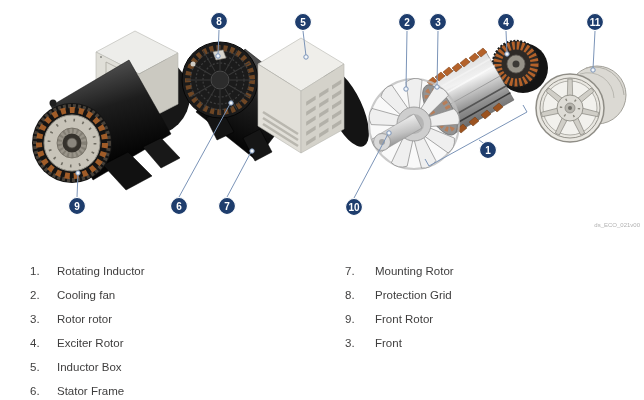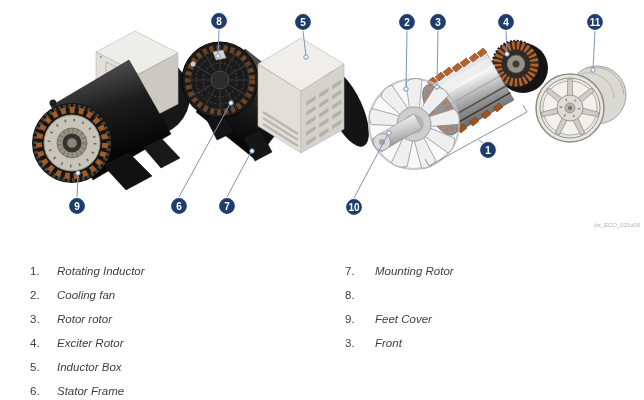--- a/index.html
+++ b/index.html
@@ -6,21 +6,21 @@
   .stage{position:relative;width:644px;height:400px;background:#ffffff;overflow:hidden;
          font-family:"Liberation Sans",sans-serif;}
   .diagram-svg{position:absolute;left:0;top:0;}
   .parts{position:absolute;left:0;top:0;width:644px;height:400px;pointer-events:none;}
   .col{position:absolute;display:flex;flex-direction:column;row-gap:10px;}
   .col.left{left:30px;top:264px;}
   .col.right{left:345px;top:264px;}
   .row{display:flex;line-height:14px;font-size:11.5px;color:#3f3e3e;}
   .num{width:27px;flex:0 0 27px;}
   .col.right .num{width:30px;flex:0 0 30px;}
-  .lbl{white-space:nowrap;font-style:italic;}
+  .lbl{white-space:nowrap;}
 </style>
 </head>
 <body>
 
 <div class="stage">
 
 <svg class="diagram-svg" width="644" height="250" viewBox="0 0 644 250">
   <defs>
     <linearGradient id="gBody1" gradientUnits="userSpaceOnUse" x1="95" y1="72" x2="125" y2="172">
       <stop offset="0" stop-color="#4a4a4a"></stop>
@@ -328,24 +328,25 @@
           <span class="lbl">Stator Frame</span>
         </div>
   </div>
   <div class="col right">
     <div class="row">
           <span class="num">7.</span>
           <span class="lbl">Mounting Rotor</span>
         </div>
     <div class="row">
           <span class="num">8.</span>
+          <span class="lbl">Protection Grid</span>
         </div>
     <div class="row">
           <span class="num">9.</span>
-          <span class="lbl">Feet Cover</span>
+          <span class="lbl">Front Rotor</span>
         </div>
     <div class="row">
           <span class="num">3.</span>
           <span class="lbl">Front</span>
         </div>
   </div>
 </div>
 
 </div>
 

